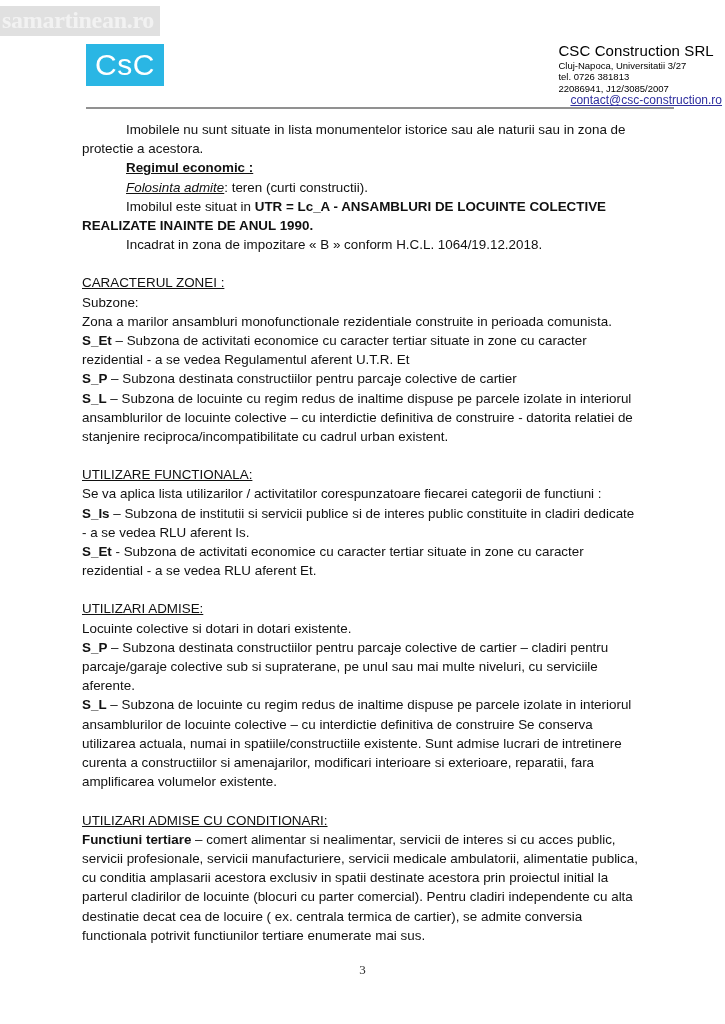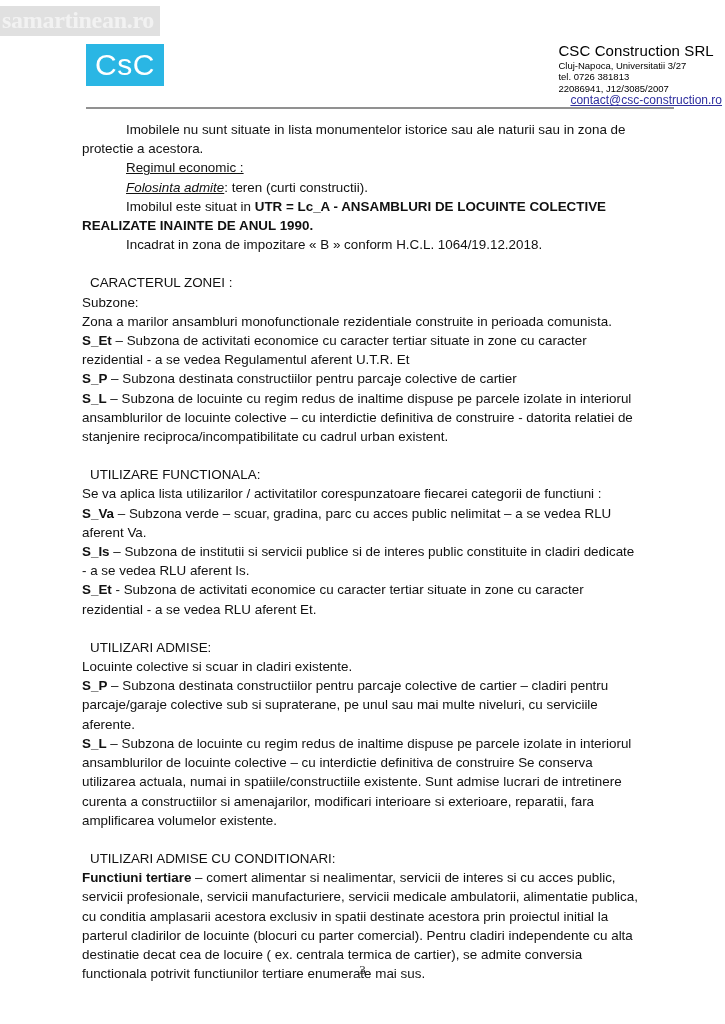--- a/index.html
+++ b/index.html
@@ -114,27 +114,27 @@
     margin: 0;
     padding: 0;
   }
   .indent {
     text-indent: 44px;
   }
   .blank {
     height: 19px;
   }
   .u {
-    margin-left: 8px;
+    text-decoration: underline;
   }
   .b {
     font-weight: bold;
   }
   .bu {
-    font-weight: normal;
+    font-weight: bold;
     text-decoration: underline;
   }
   .iu {
     font-style: italic;
     text-decoration: underline;
   }
 
   
   .page-number {
     position: absolute;
@@ -198,31 +198,30 @@
     <p class="p"><span class="b">S_P</span><span> – Subzona destinata constructiilor pentru parcaje colective de cartier</span></p>
 
     <p class="p"><span class="b">S_L</span><span> – Subzona de locuinte cu regim redus de inaltime dispuse pe parcele izolate in interiorul ansamblurilor de locuinte colective – cu interdictie definitiva de construire - datorita relatiei de stanjenire reciproca/incompatibilitate cu cadrul urban existent.</span></p>
 
     <div class="blank"></div>
 
     <p class="p"><span class="u">UTILIZARE FUNCTIONALA:</span></p>
 
     <p class="p">Se va aplica lista utilizarilor / activitatilor corespunzatoare fiecarei categorii de functiuni :</p>
 
-    <p class="p"><span class="b">S_Va</span><span> – Subzona verde – scuar, gradina, parc cu acces public nelimitat – a se vedea RLU aferent Va.</span></p>
 
     <p class="p"><span class="b">S_Is</span><span> – Subzona de institutii si servicii publice si de interes public constituite in cladiri dedicate - a se vedea RLU aferent Is.</span></p>
 
     <p class="p"><span class="b">S_Et</span><span> - Subzona de activitati economice cu caracter tertiar situate in zone cu caracter rezidential - a se vedea RLU aferent Et.</span></p>
 
     <div class="blank"></div>
 
     <p class="p"><span class="u">UTILIZARI ADMISE:</span></p>
 
-    <p class="p">Locuinte colective si scuar in cladiri existente.</p>
+    <p class="p">Locuinte colective si dotari in dotari existente.</p>
 
     <p class="p"><span class="b">S_P</span><span> – Subzona destinata constructiilor pentru parcaje colective de cartier – cladiri pentru parcaje/garaje colective sub si supraterane, pe unul sau mai multe niveluri, cu serviciile aferente.</span></p>
 
     <p class="p"><span class="b">S_L</span><span> – Subzona de locuinte cu regim redus de inaltime dispuse pe parcele izolate in interiorul ansamblurilor de locuinte colective – cu interdictie definitiva de construire Se conserva utilizarea actuala, numai in spatiile/constructiile existente. Sunt admise lucrari de intretinere curenta a constructiilor si amenajarilor, modificari interioare si exterioare, reparatii, fara amplificarea volumelor existente.</span></p>
 
     <div class="blank"></div>
 
     <p class="p"><span class="u">UTILIZARI ADMISE CU CONDITIONARI:</span></p>
 
     <p class="p"><span class="b">Functiuni tertiare</span><span> – comert alimentar si nealimentar, servicii de interes si cu acces public, servicii profesionale, servicii manufacturiere, servicii medicale ambulatorii, alimentatie publica, cu conditia amplasarii acestora exclusiv in spatii destinate acestora prin proiectul initial la parterul cladirilor de locuinte (blocuri cu parter comercial). Pentru cladiri independente cu alta destinatie decat cea de locuire ( ex. centrala termica de cartier), se admite conversia functionala potrivit functiunilor tertiare enumerate mai sus.</span></p>

